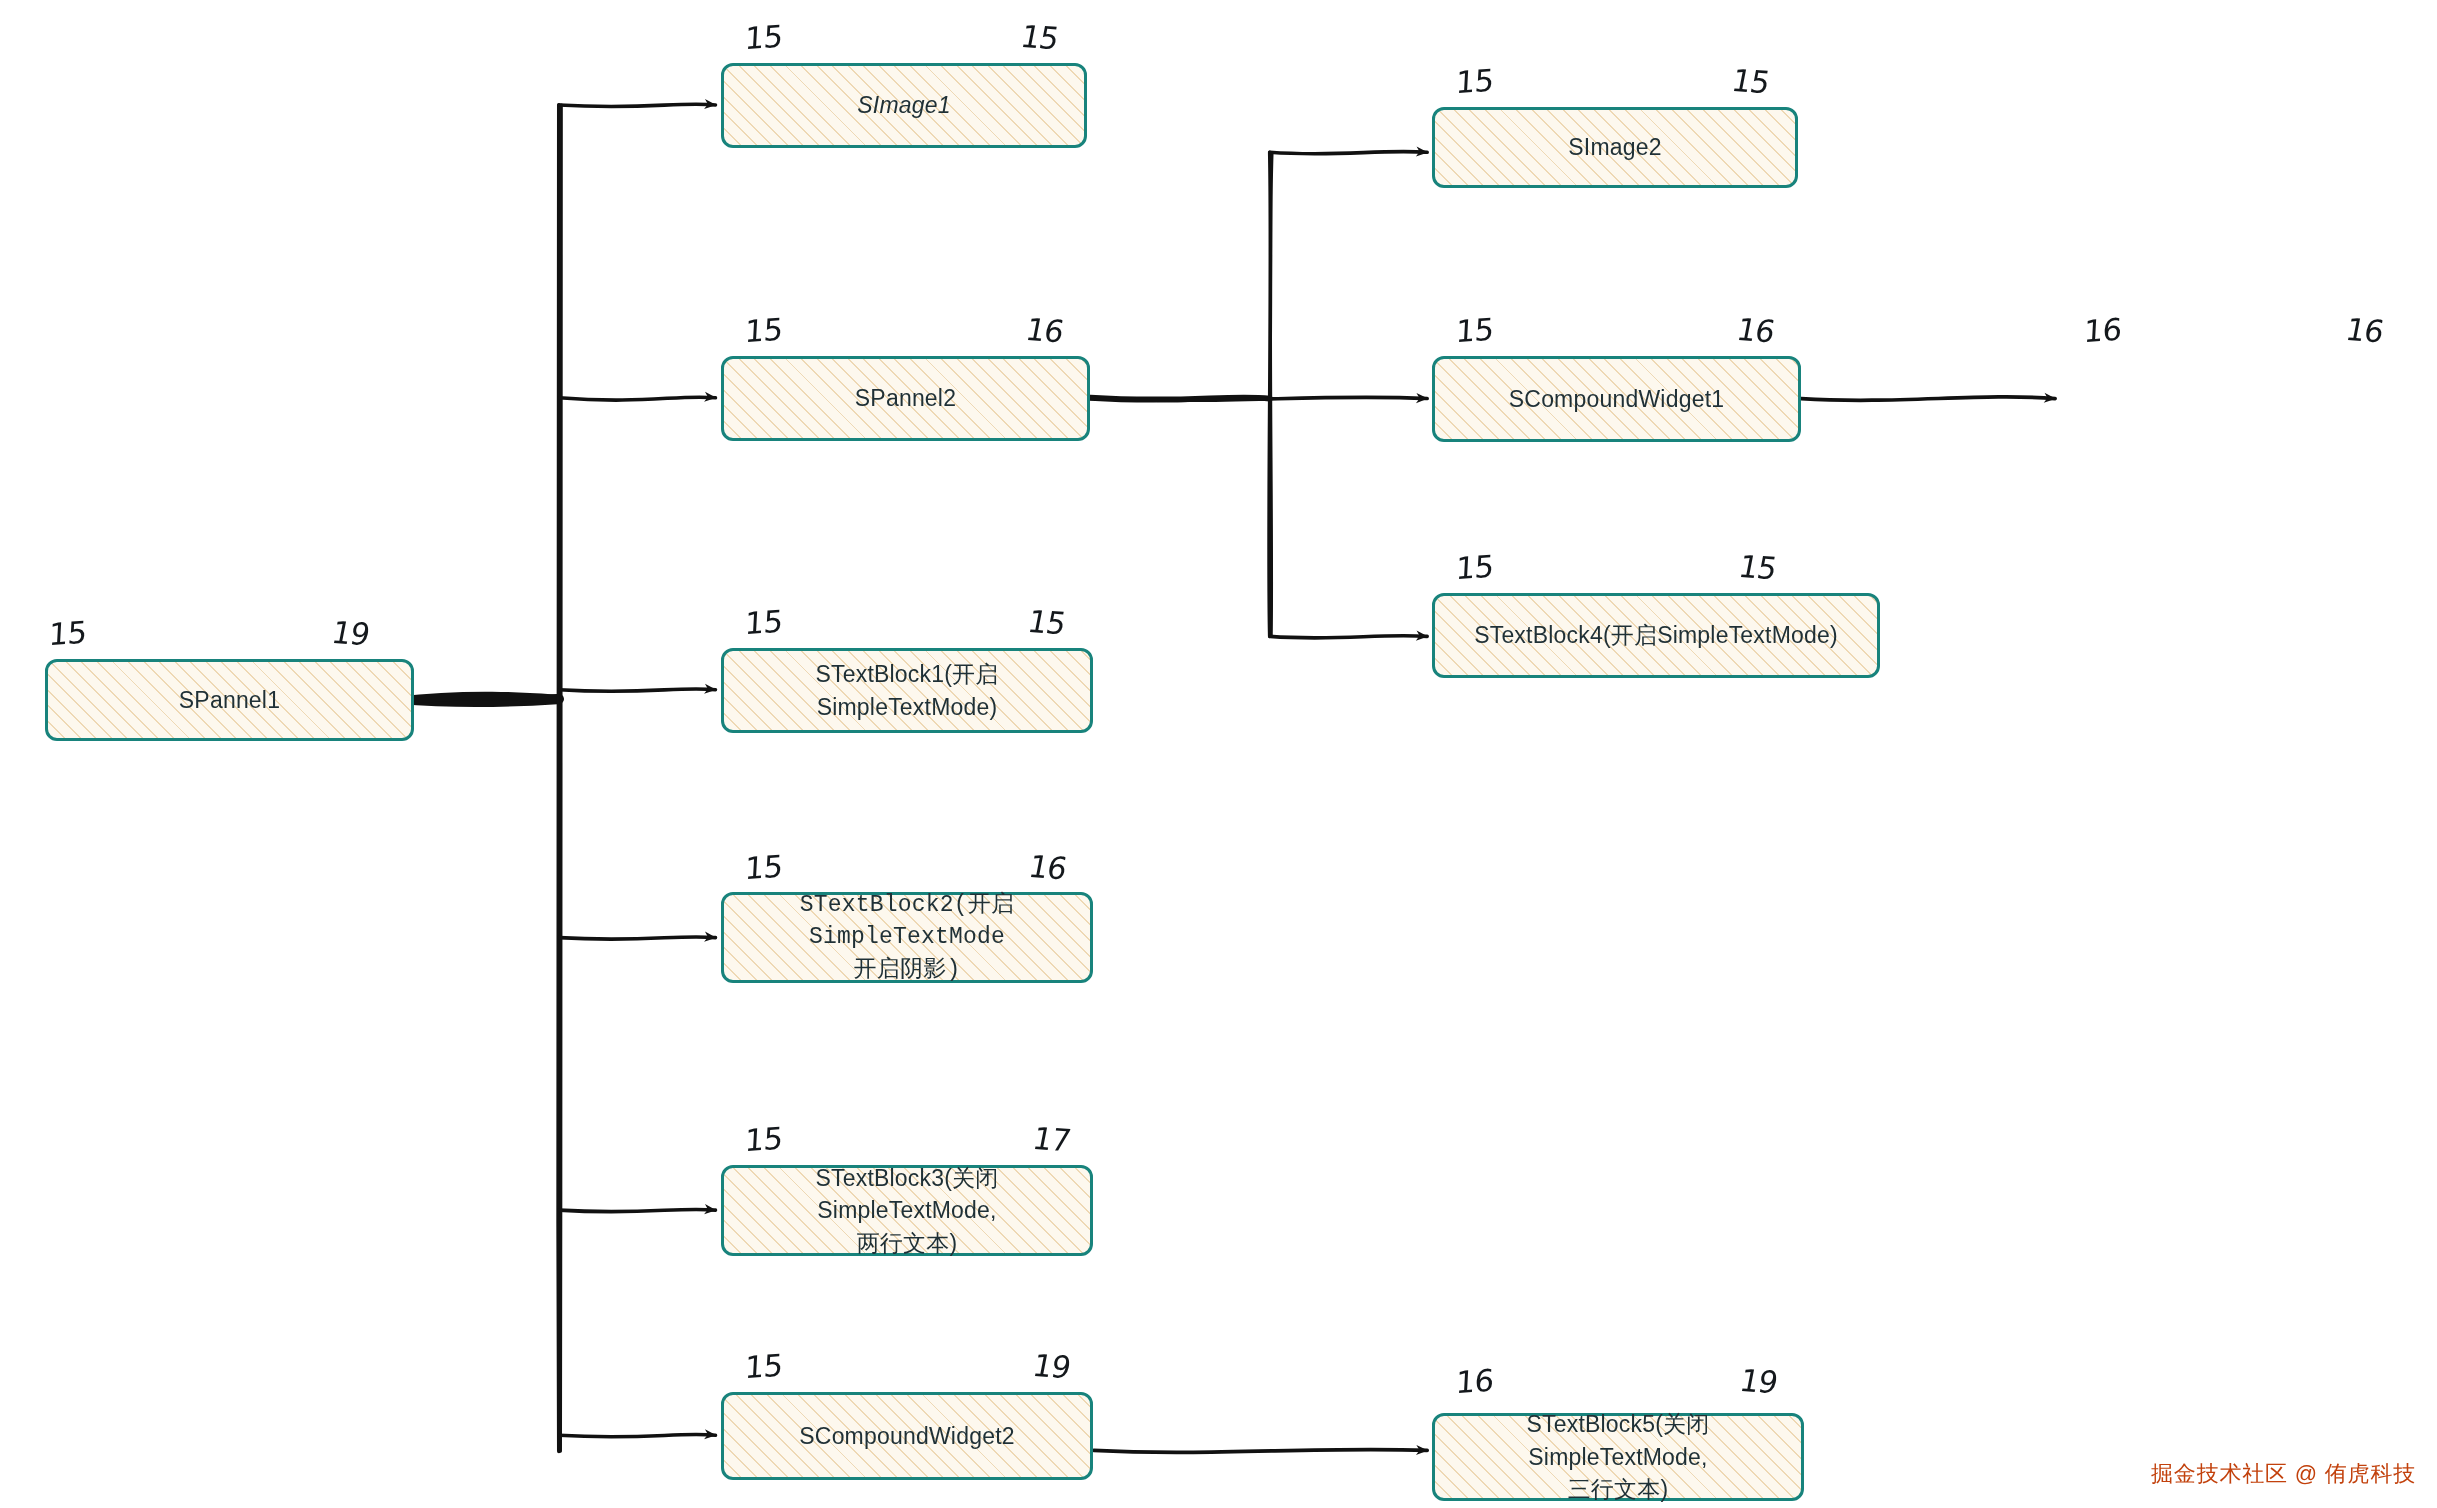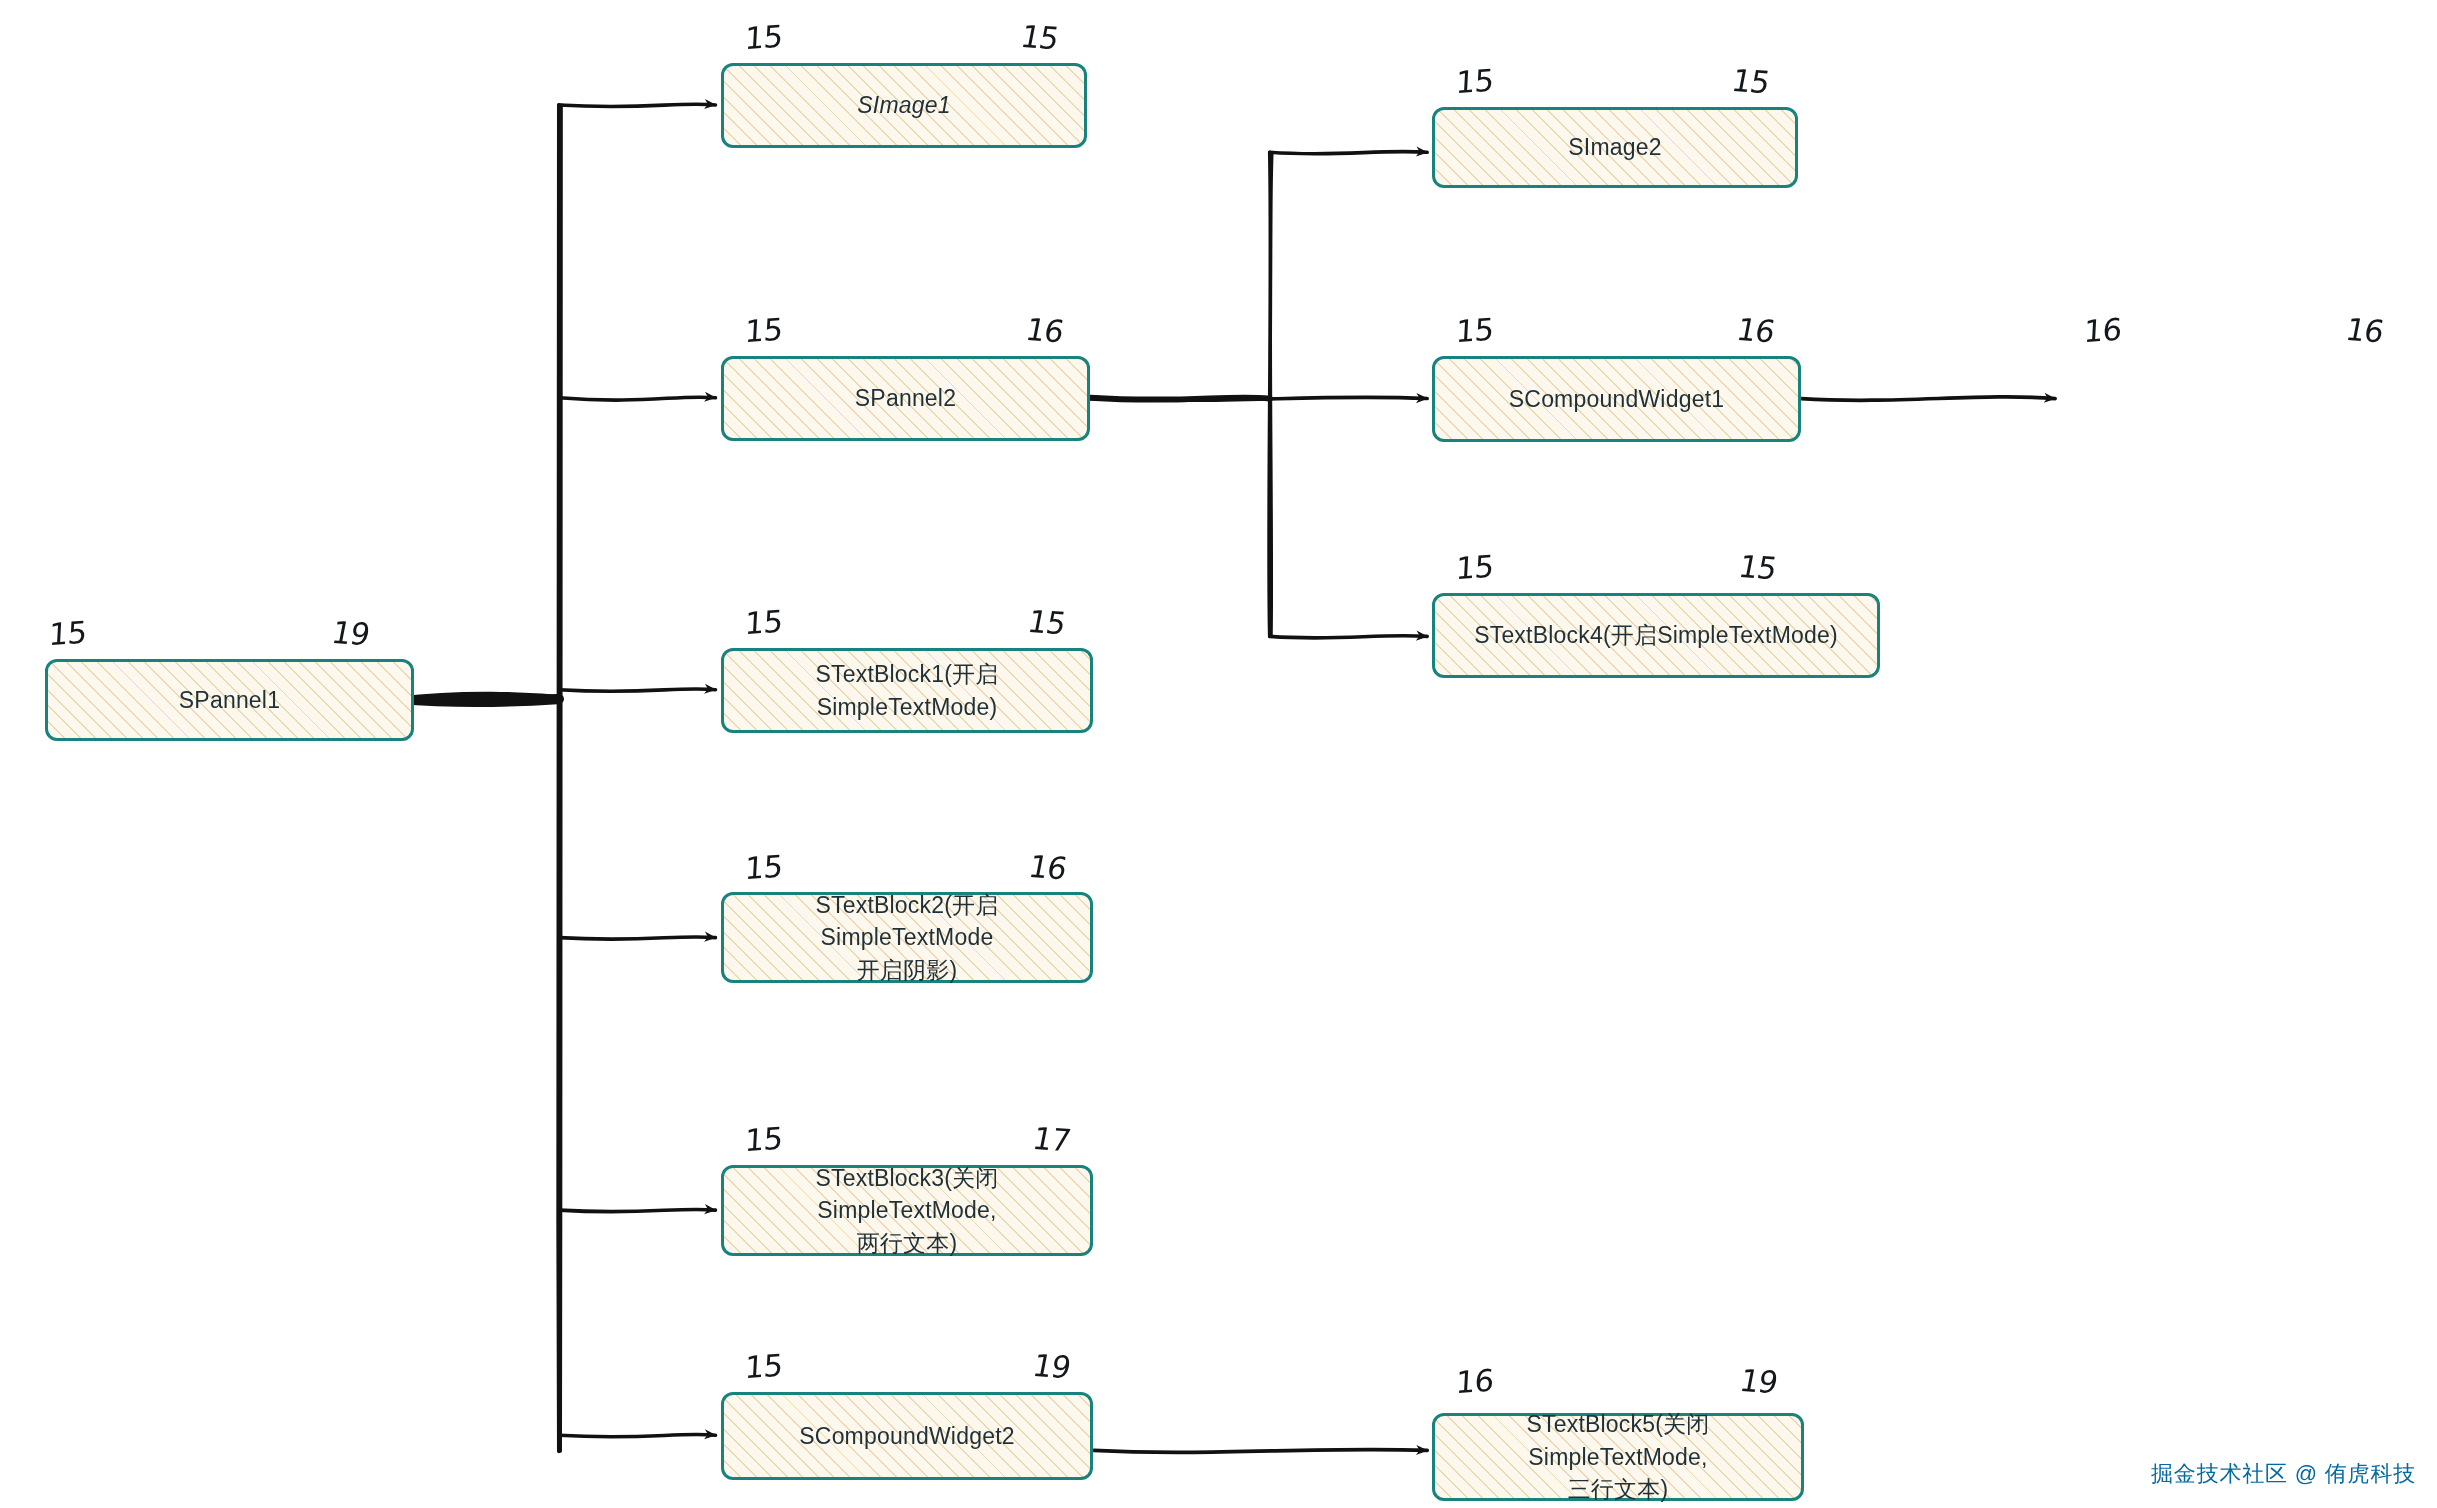--- a/index.html
+++ b/index.html
@@ -42,21 +42,21 @@
     transform:skewX(-7deg) rotate(-4deg);
     white-space:nowrap;
     user-select:none;
   }
   .corner-num.right{transform:skewX(-7deg) rotate(4deg);}
 
   .watermark{
     position:absolute;
     right:22px;bottom:18.6px;
     font-size:22px;
-    color:#0369a1;
+    color:#c2410c;
     letter-spacing:0.8px;
     white-space:nowrap;
     user-select:none;
   }
 </style>
 </head>
 <body>
 
 <div id="canvas">
 
@@ -107,21 +107,21 @@
   <div class="corner-num right" style="left:1021px;top:20.3px;">15</div>
 
   <div class="node" style="left:721px;top:356px;width:369px;height:85px;">SPannel2</div>
   <div class="corner-num" style="left:745px;top:313px;">15</div>
   <div class="corner-num right" style="left:1026px;top:313px;">16</div>
 
   <div class="node" style="left:721px;top:648px;width:372px;height:85px;">STextBlock1(开启SimpleTextMode)</div>
   <div class="corner-num" style="left:745px;top:605px;">15</div>
   <div class="corner-num right" style="left:1028px;top:605px;">15</div>
 
-  <div class="node" style="left:721px;top:892px;width:372px;height:91px;">STextBlock2(开启SimpleTextMode
+  <div class="node" style="left:721px;top:892px;width:372px;height:91px;font-family:Liberation Mono, monospace;">STextBlock2(开启SimpleTextMode
 开启阴影)</div>
   <div class="corner-num" style="left:745px;top:850px;">15</div>
   <div class="corner-num right" style="left:1029px;top:850px;">16</div>
 
   <div class="node" style="left:721px;top:1165px;width:372px;height:91px;">STextBlock3(关闭SimpleTextMode,
 两行文本)</div>
   <div class="corner-num" style="left:745px;top:1122px;">15</div>
   <div class="corner-num right" style="left:1033px;top:1122px;">17</div>
 
   <div class="node" style="left:721px;top:1392px;width:372px;height:88px;">SCompoundWidget2</div>

